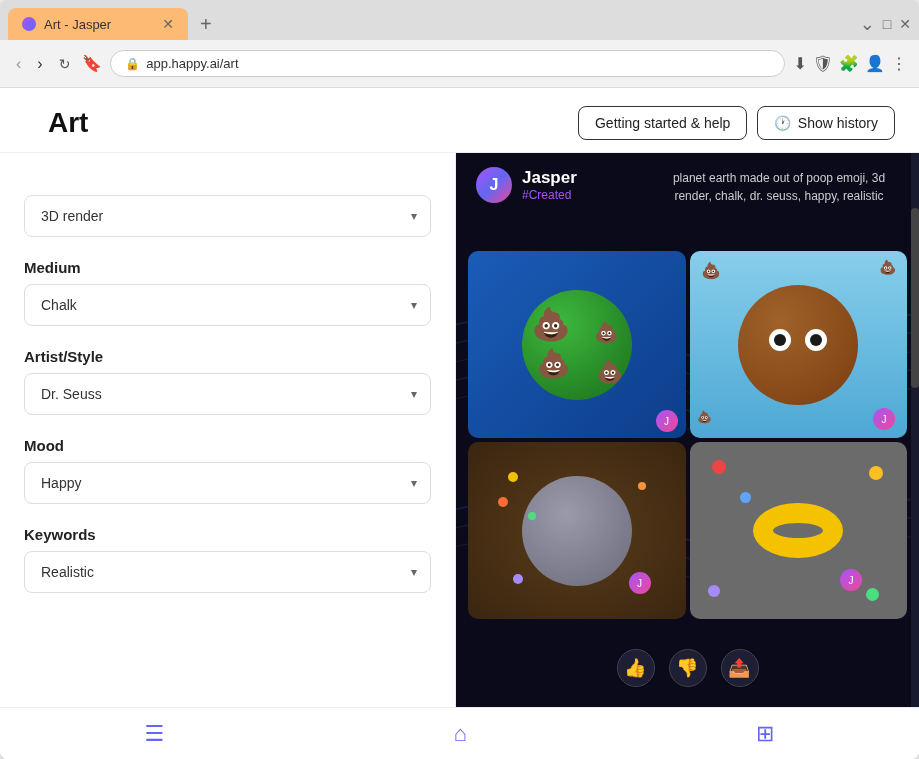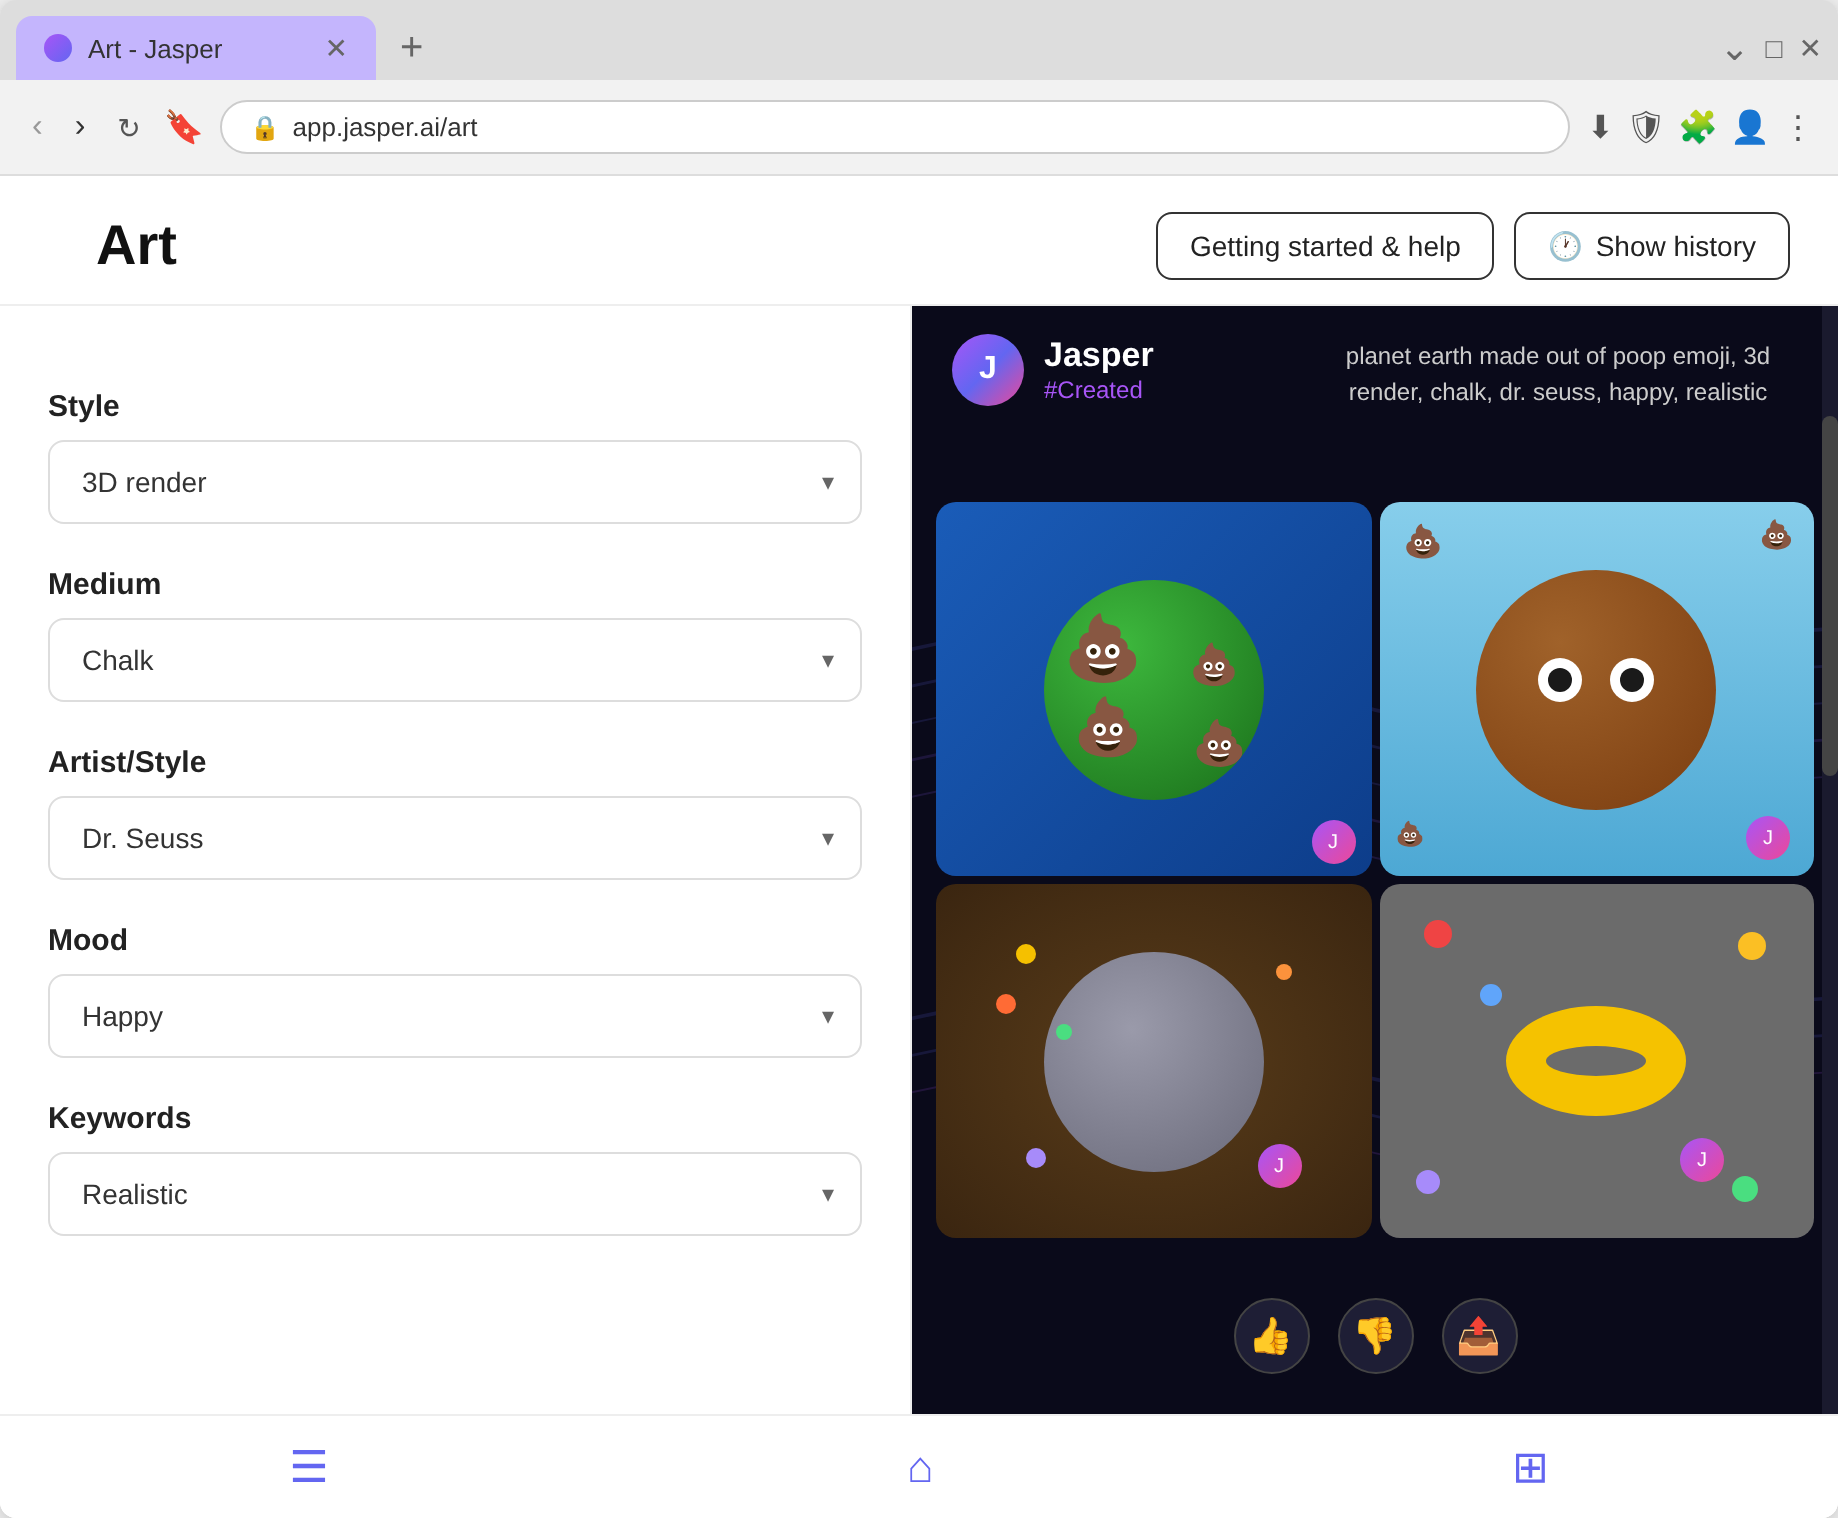--- a/index.html
+++ b/index.html
@@ -2,21 +2,21 @@
 <html><head>
   <meta charset="utf-8">
   <style>
     * { box-sizing: border-box; margin: 0; padding: 0; }
     body { font-family: -apple-system, BlinkMacSystemFont, 'Segoe UI', sans-serif; background: #f0f0f0; width: 919px; height: 759px; overflow: hidden; }
 
     
     .browser-chrome { background: #e8e8e8; border-radius: 8px; overflow: hidden; box-shadow: 0 2px 10px rgba(0,0,0,0.2); width: 919px; height: 759px; display: flex; flex-direction: column; }
 
     .tab-bar { background: #ddd; display: flex; align-items: center; padding: 8px 8px 0; gap: 4px; height: 40px; }
-    .tab { background: #c4b5fd; border-radius: 8px 8px 0 0; padding: 6px 14px; font-size: 13px; display: flex; align-items: center; gap: 8px; min-width: 180px; height: 32px; }
+    .tab { background: #fdba74; border-radius: 8px 8px 0 0; padding: 6px 14px; font-size: 13px; display: flex; align-items: center; gap: 8px; min-width: 180px; height: 32px; }
     .tab-favicon { width: 14px; height: 14px; border-radius: 50%; background: linear-gradient(135deg, #a855f7, #6366f1); display: inline-block; }
     .tab-title { font-size: 13px; color: #333; flex: 1; }
     .tab-close { color: #666; font-size: 14px; cursor: pointer; }
     .tab-new { background: none; border: none; font-size: 20px; color: #666; cursor: pointer; padding: 0 8px; }
     .window-controls { margin-left: auto; display: flex; gap: 8px; align-items: center; }
 
     .nav-bar { background: #f2f2f2; display: flex; align-items: center; padding: 6px 12px; gap: 8px; height: 48px; border-bottom: 1px solid #ddd; }
     .nav-arrow { background: none; border: none; color: #999; font-size: 16px; cursor: pointer; padding: 4px; }
     .nav-arrow.active { color: #333; }
     .nav-refresh { background: none; border: none; color: #555; font-size: 14px; cursor: pointer; padding: 4px; }
@@ -78,21 +78,21 @@
     </div>
   </div>
 
   <div class="nav-bar">
     <button class="nav-arrow">‹</button>
     <button class="nav-arrow active">›</button>
     <button class="nav-refresh">↻</button>
     <button class="bookmark-btn">🔖</button>
     <div class="address-bar">
       <span class="lock-icon">🔒</span>
-      <span>app.jasper.ai/art</span>
+      <span>app.happy.ai/art</span>
     </div>
     <div class="nav-actions">
       <button class="nav-icon-btn">⬇</button>
       <button class="nav-icon-btn">🛡</button>
       <button class="nav-icon-btn">🧩</button>
       <button class="nav-icon-btn">👤</button>
       <button class="nav-icon-btn">⋮</button>
     </div>
   </div>
 
@@ -109,21 +109,20 @@
           <span>Show history</span>
         </button>
       </div>
     </div>
 
     <div class="main-layout">
 
       <div class="left-panel">
 
         <div class="form-group">
-          <label class="form-label">Style</label>
           <div class="select-wrapper">
             <select>
               <option>3D render</option>
               <option>None</option>
               <option>Photorealistic</option>
               <option>Anime</option>
               <option>Oil painting</option>
               <option>Watercolor</option>
             </select>
             <span class="select-chevron">▾</span>

